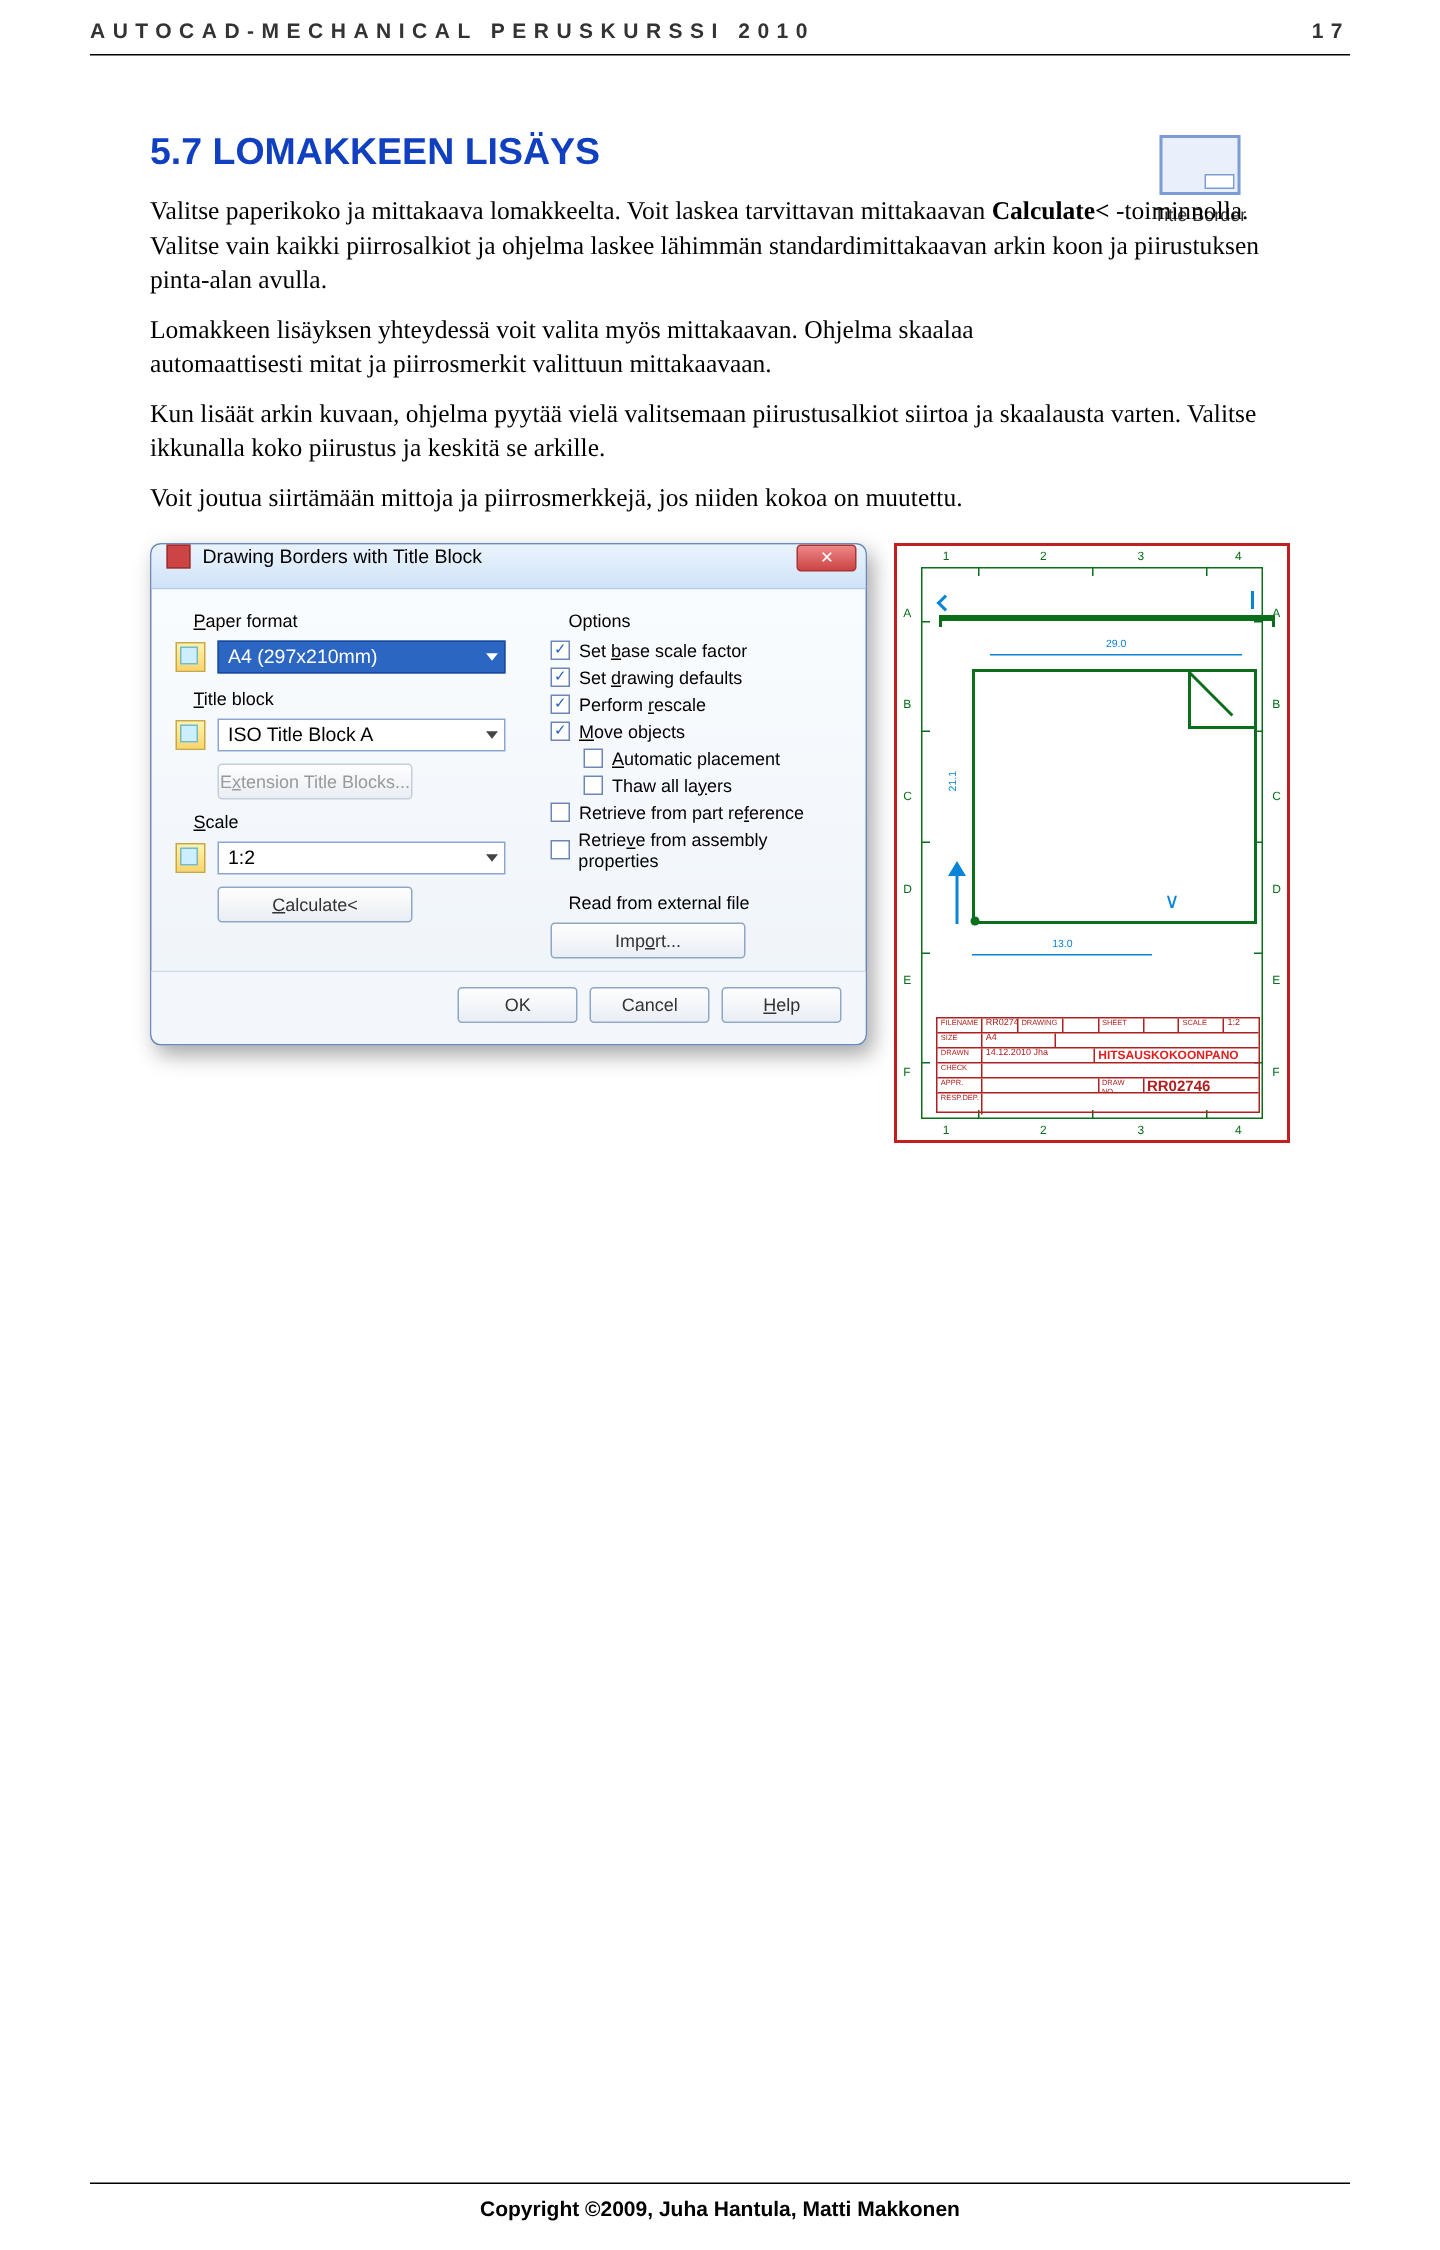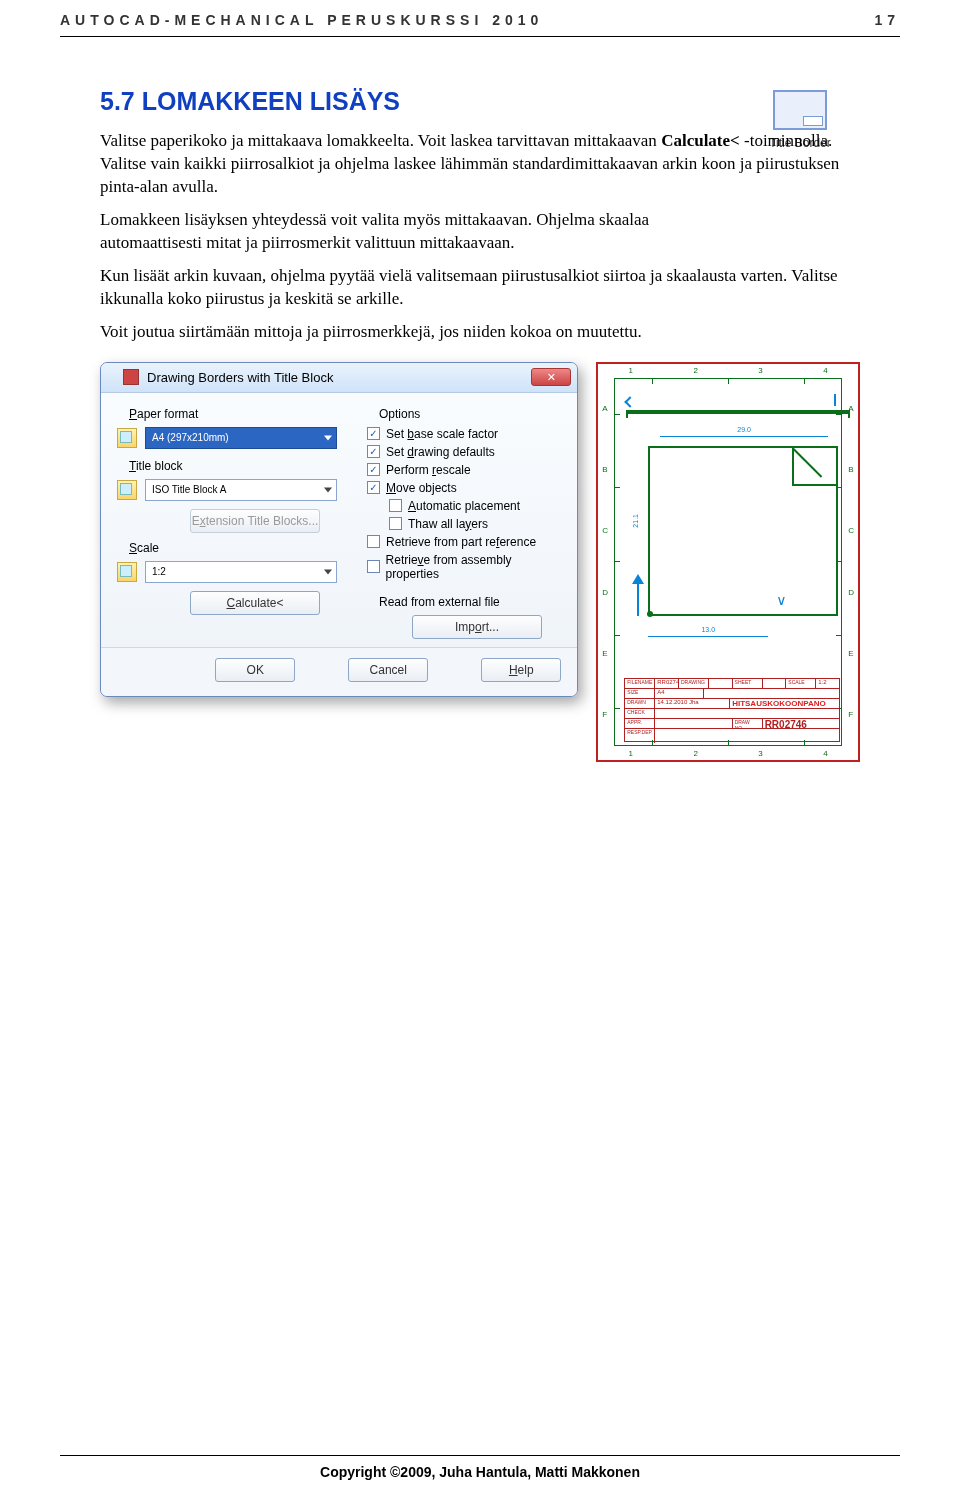--- a/index.html
+++ b/index.html
@@ -87,22 +87,21 @@
     font-size: 12px;
     color: #000;
     background: linear-gradient(#fafdff,#eef3f9);
     box-shadow: 4px 6px 14px rgba(0,0,0,.35);
   }
   .dialog-titlebar {
     height: 30px;
     background: linear-gradient(#eaf3fd,#cfe3f8);
     border-bottom: 1px solid #b5c9e5;
     display: flex;
-    align-items: center;
-    padding: 0 6px 0 22px;
+    padding: 0 6px 0 10px;
     border-radius: 7px 7px 0 0;
   }
   .dialog-titlebar .tb-icon {
     width: 16px; height: 16px;
     background: #c44; 
     margin-right: 8px;
     border: 1px solid #933;
   }
   .dialog-titlebar .tb-title { flex: 1; font-weight: 400; font-size: 13px; }
   .dialog-titlebar .tb-close {
@@ -134,21 +133,21 @@
     border:1px solid #7bb; background:#cef;
   }
   .dselect {
     flex: 1;
     height: 22px;
     background: #fff;
     border: 1px solid #8aa5cf;
     display: flex; align-items: center;
     padding: 0 16px 0 6px;
     position: relative;
-    font-size: 10px;
+    font-size: 13px;
   }
   .dselect.highlight { background:#2b66c3; color:#fff; border-color:#1b4a99; }
   .dselect .arrow {
     position: absolute; right: 4px; top: 50%;
     transform: translateY(-50%);
     border-left: 4px solid transparent;
     border-right: 4px solid transparent;
     border-top: 5px solid #444;
   }
   .dselect.highlight .arrow { border-top-color:#fff; }
@@ -157,21 +156,20 @@
     min-width: 130px;
     height: 24px;
     background: linear-gradient(#fefefe,#e9eef5);
     border: 1px solid #8fa7c6;
     border-radius: 3px;
     padding: 0 0;
     line-height: 22px;
     text-align: center;
     color: #333;
     font-size: 12px;
-    margin-left: 45px;
   }
   .dbtn.disabled { color:#9a9a9a; border-color:#c6cedb; }
   .dbtn.small { min-width: 80px; }
   .opt { display: flex; align-items: center; gap: 6px; margin-bottom: 4px; font-size:12px; }
   .chk {
     width: 13px; height: 13px;
     border: 1px solid #6c87b6;
     background: #fff;
     display: inline-flex; align-items:center; justify-content:center;
     font-size: 10px; color:#2060c0; line-height:1;

